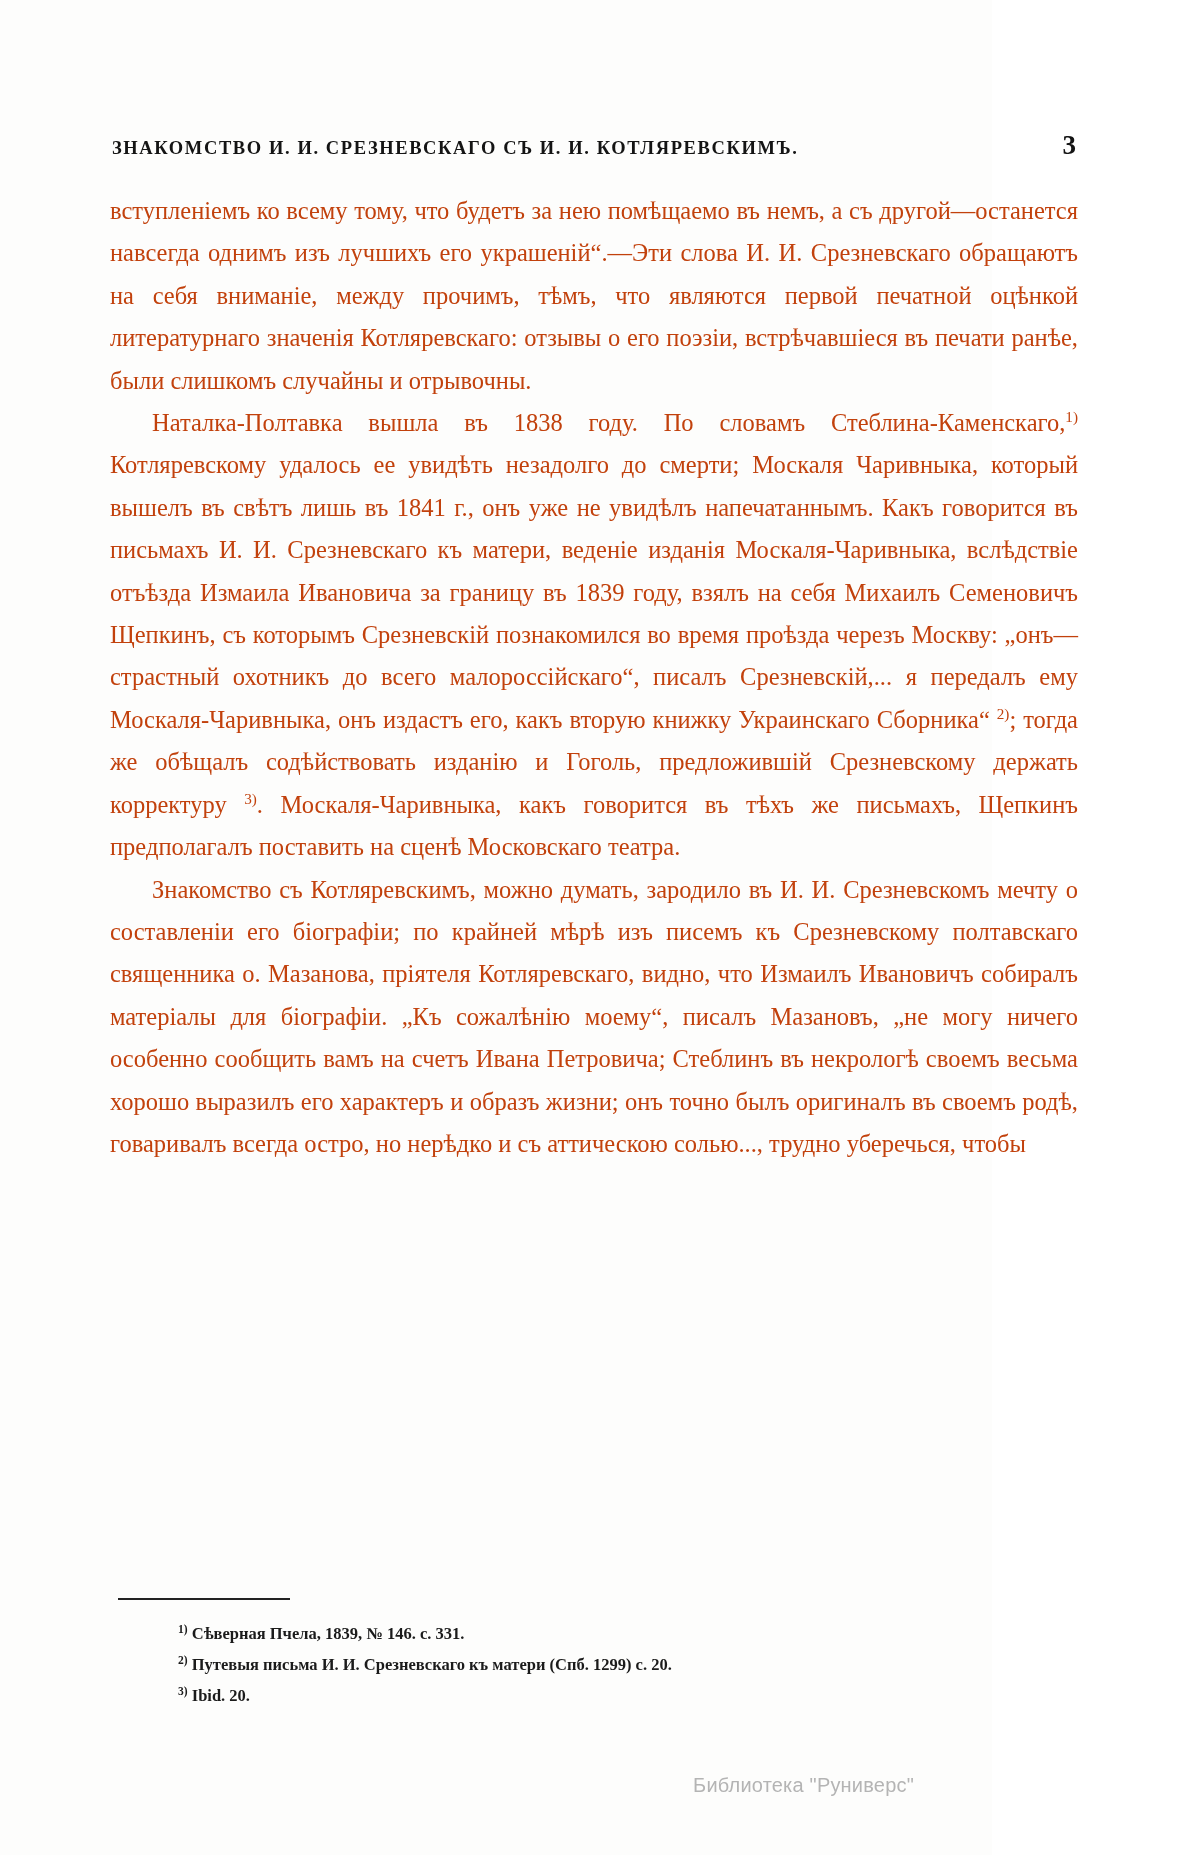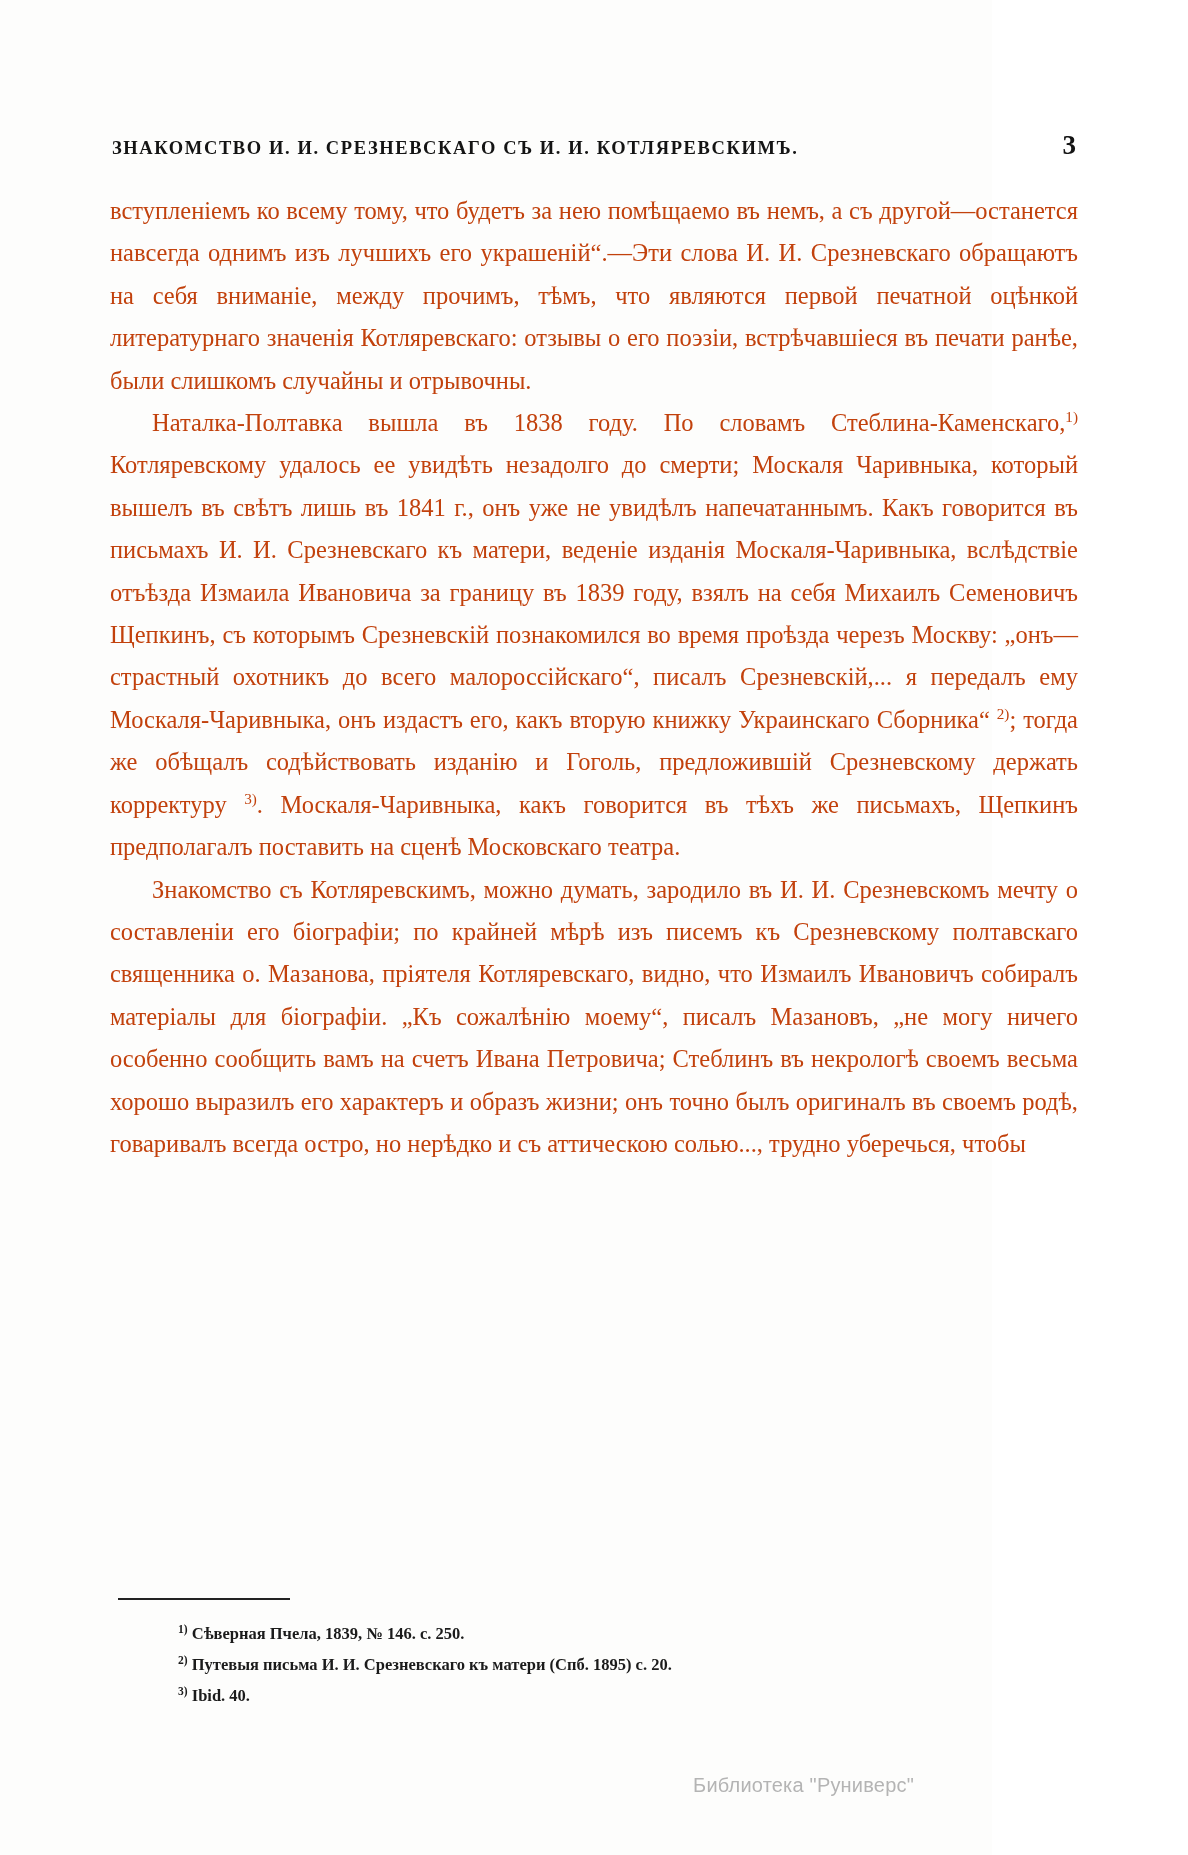--- a/index.html
+++ b/index.html
@@ -132,20 +132,20 @@
 
     <p><span>Наталка-Полтавка вышла въ 1838 году. По словамъ Стеблина-Каменскаго,</span><sup>1)</sup><span> Котляревскому удалось ее увидѣть незадолго до смерти; Москаля Чаривныка, который вышелъ въ свѣтъ лишь въ 1841 г., онъ уже не увидѣлъ напечатаннымъ. Какъ говорится въ письмахъ И. И. Срезневскаго къ матери, веденіе изданія Москаля-Чаривныка, вслѣдствіе отъѣзда Измаила Ивановича за границу въ 1839 году, взялъ на себя Михаилъ Семеновичъ Щепкинъ, съ которымъ Срезневскій познакомился во время проѣзда черезъ Москву: „онъ—страстный охотникъ до всего малороссійскаго“, писалъ Срезневскій,... я передалъ ему Москаля-Чаривныка, онъ издастъ его, какъ вторую книжку Украинскаго Сборника“ </span><sup>2)</sup><span>; тогда же обѣщалъ содѣйствовать изданію и Гоголь, предложившій Срезневскому держать корректуру </span><sup>3)</sup><span>. Москаля-Чаривныка, какъ говорится въ тѣхъ же письмахъ, Щепкинъ предполагалъ поставить на сценѣ Московскаго театра.</span></p>
 
     <p>Знакомство съ Котляревскимъ, можно думать, зародило въ И. И. Срезневскомъ мечту о составленіи его біографіи; по крайней мѣрѣ изъ писемъ къ Срезневскому полтавскаго священника о. Мазанова, пріятеля Котляревскаго, видно, что Измаилъ Ивановичъ собиралъ матеріалы для біографіи. „Къ сожалѣнію моему“, писалъ Мазановъ, „не могу ничего особенно сообщить вамъ на счетъ Ивана Петровича; Стеблинъ въ некрологѣ своемъ весьма хорошо выразилъ его характеръ и образъ жизни; онъ точно былъ оригиналъ въ своемъ родѣ, говаривалъ всегда остро, но нерѣдко и съ аттическою солью..., трудно уберечься, чтобы</p>
 
   </div>
 
   <div class="footnote-rule"></div>
 
   <div class="footnotes">
-    <p class="footnote"><sup>1)</sup> <span>Сѣверная Пчела, 1839, № 146. с. 250.</span></p>
-    <p class="footnote"><sup>2)</sup> <span>Путевыя письма И. И. Срезневскаго къ матери (Спб. 1895) с. 20.</span></p>
-    <p class="footnote"><sup>3)</sup> <span>Ibid. 40.</span></p>
+    <p class="footnote"><sup>1)</sup> <span>Сѣверная Пчела, 1839, № 146. с. 331.</span></p>
+    <p class="footnote"><sup>2)</sup> <span>Путевыя письма И. И. Срезневскаго къ матери (Спб. 1299) с. 20.</span></p>
+    <p class="footnote"><sup>3)</sup> <span>Ibid. 20.</span></p>
   </div>
 
   <div class="watermark">Библиотека "Руниверс"</div>
 
 </div>
 
 </body></html>

